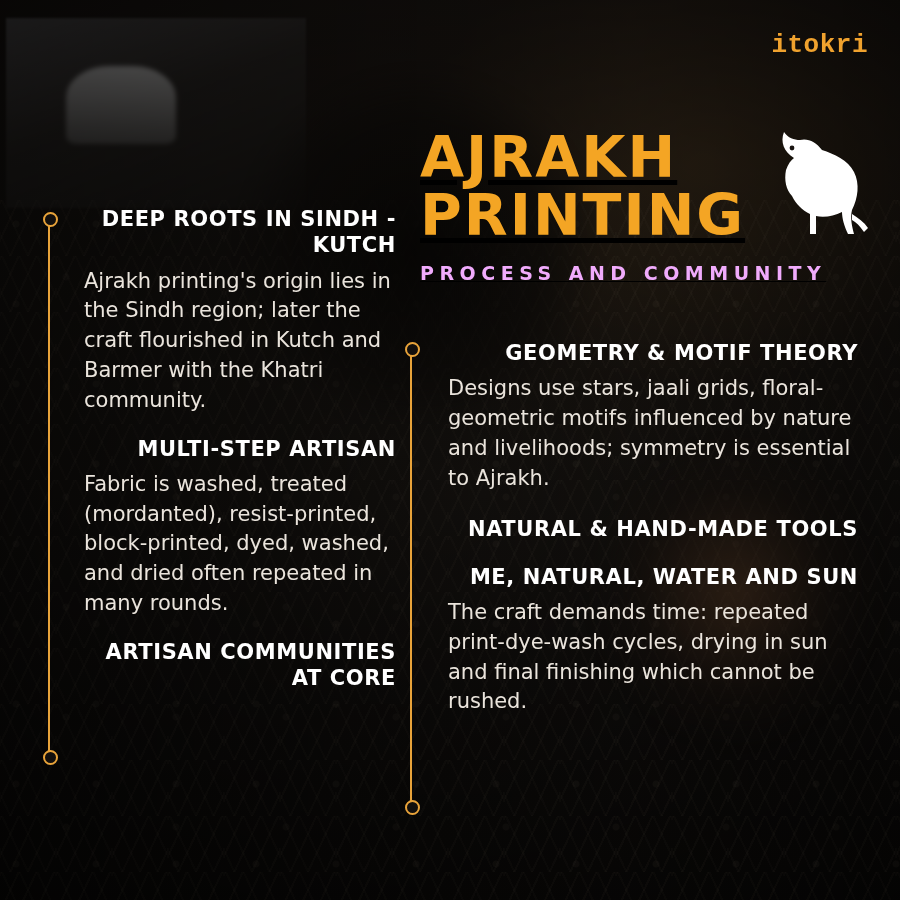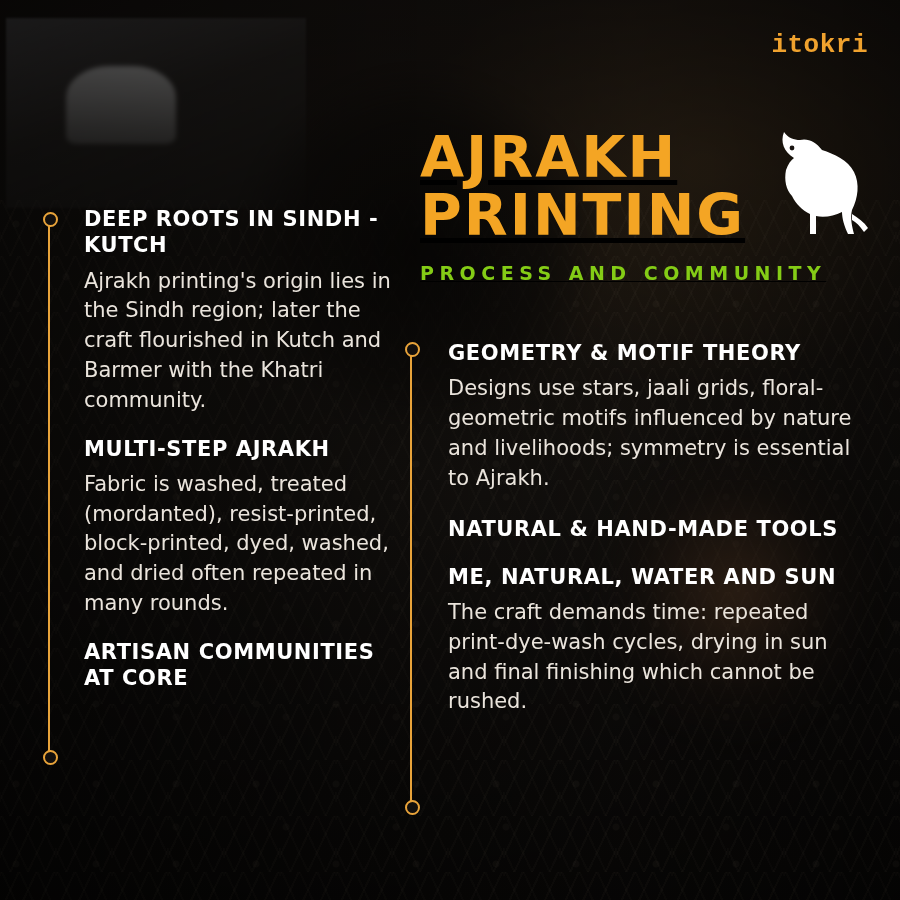--- a/index.html
+++ b/index.html
@@ -109,21 +109,21 @@
   .title-main {
     color: #f4a524;
     font-size: 57px;
     line-height: 1.02;
     font-weight: 800;
     letter-spacing: 2px;
     margin: 0;
     font-family: "DejaVu Sans", sans-serif;
   }
   .title-sub {
-    color: #84cc16;
+    color: #f0abfc;
     font-size: 19px;
     font-weight: 700;
     letter-spacing: 5.5px;
     margin-top: 18px;
     font-family: "DejaVu Sans", sans-serif;
   }
   .goat-icon {
     position: absolute;
     right: 6px;
     top: -10px;
@@ -159,20 +159,21 @@
 
   .sec { margin-bottom: 16px; }
   .sec-title {
     color: #ffffff;
     font-size: 21px;
     font-weight: 800;
     line-height: 1.25;
     letter-spacing: 0.6px;
     margin: 0 0 8px 0;
     font-family: "DejaVu Sans", sans-serif;
+    text-align: right;
   }
   .sec-body {
     color: #eae4dc;
     font-size: 21px;
     line-height: 1.42;
     margin: 0;
     font-family: "DejaVu Sans", sans-serif;
   }
   .col-left .sec { margin-bottom: 20px; }
   .col-right .sec { margin-bottom: 22px; }
@@ -210,21 +211,21 @@
     <div class="dot l-bot"></div>
     <div class="dot r-top"></div>
     <div class="dot r-bot"></div>
 
     <div class="col col-left">
       <div class="sec">
         <h2 class="sec-title">DEEP ROOTS IN SINDH - KUTCH</h2>
         <p class="sec-body">Ajrakh printing's origin lies in the Sindh region; later the craft flourished in Kutch and Barmer with the Khatri community.</p>
       </div>
       <div class="sec">
-        <h2 class="sec-title">MULTI-STEP AJRAKH</h2>
+        <h2 class="sec-title">MULTI-STEP ARTISAN</h2>
         <p class="sec-body">Fabric is washed, treated (mordanted), resist-printed, block-printed, dyed, washed, and dried often repeated in many rounds.</p>
       </div>
       <div class="sec">
         <h2 class="sec-title">ARTISAN COMMUNITIES AT CORE</h2>
       </div>
     </div>
 
     <div class="col col-right">
       <div class="sec">
         <h2 class="sec-title">GEOMETRY &amp; MOTIF THEORY</h2>

